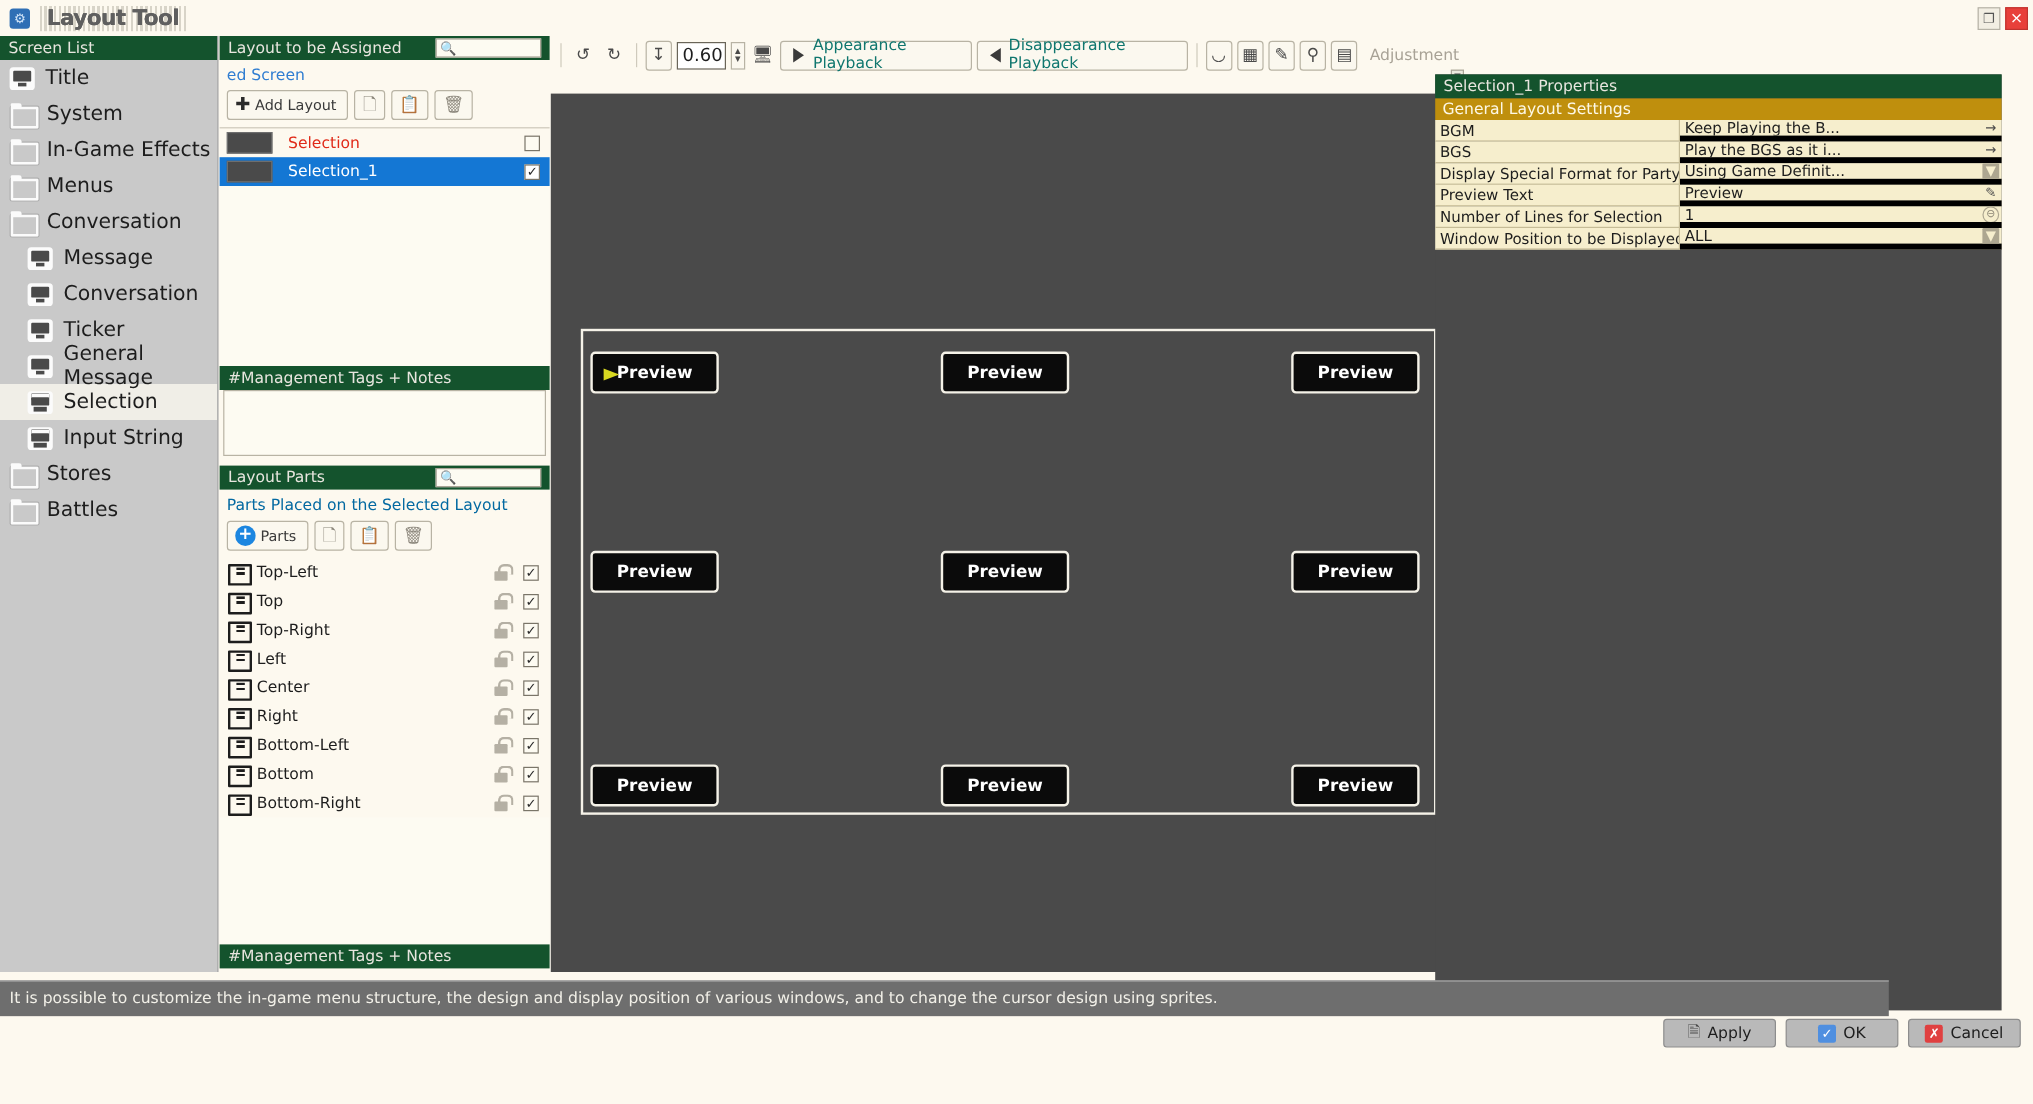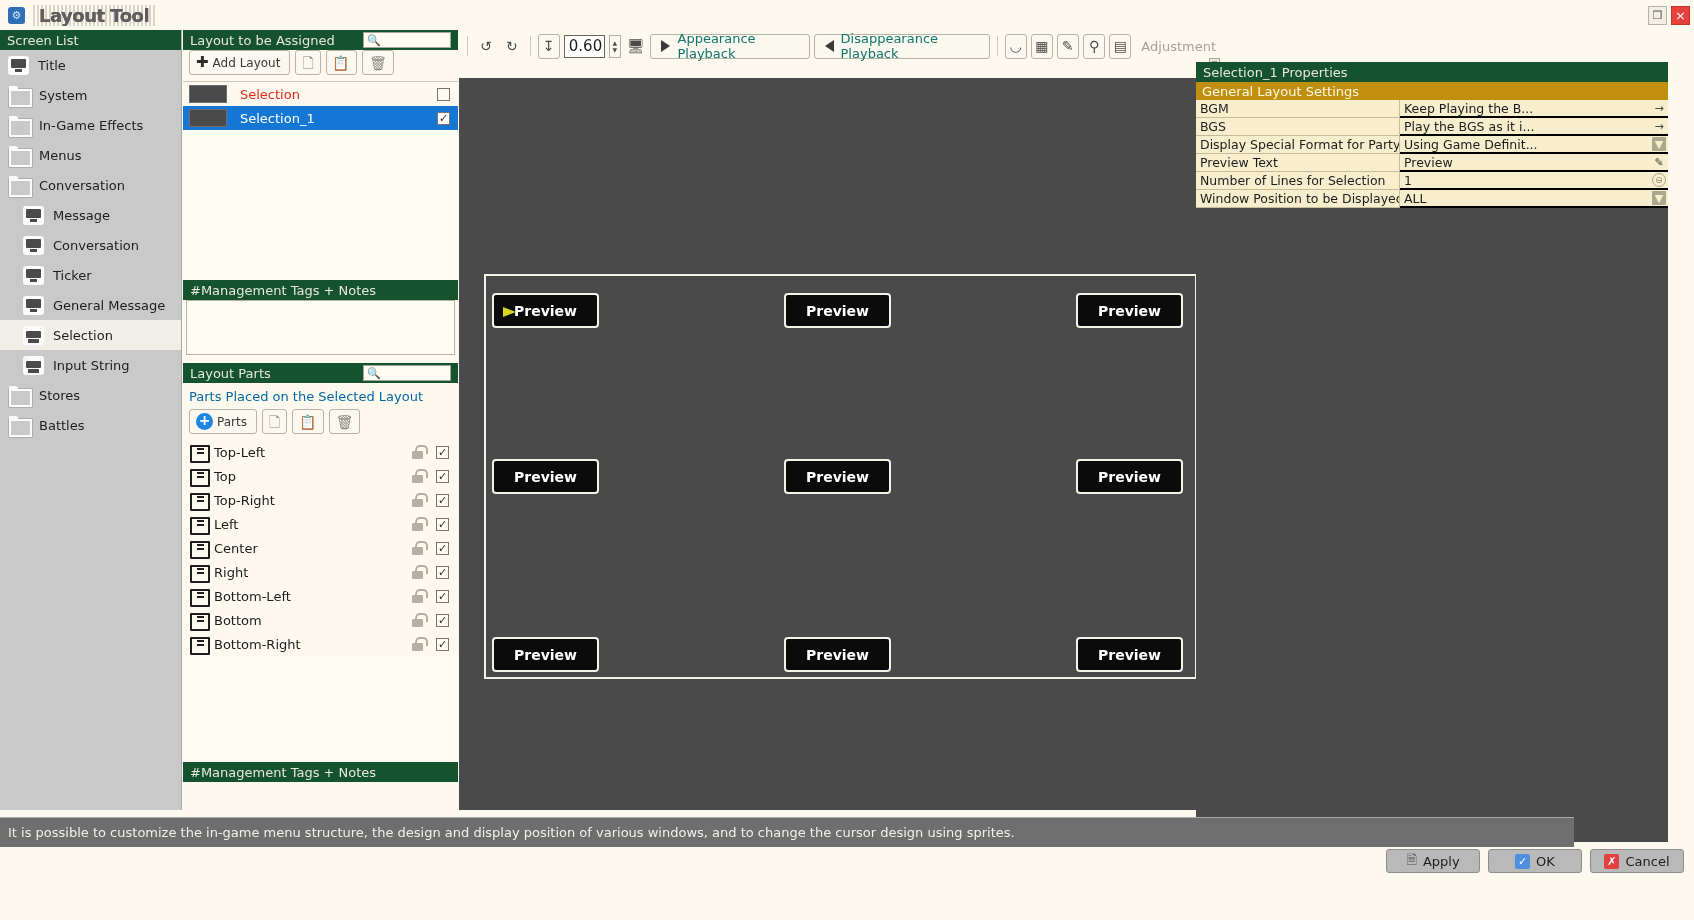--- a/index.html
+++ b/index.html
@@ -61,21 +61,21 @@
   .search-box .mag { font-size: 11px; color: #4a4a4a; }
 
   
   .screenlist {
     position: absolute; left: 0; top: 30px; width: 182px; height: 780px;
     background: #c9c9c9; border-right: 1px solid #a9a9a9;
   }
   .sl-body { overflow: hidden; height: 760px; }
   .sl-item {
     display: flex; align-items: center; height: 30px;
-    padding-left: 8px; font-size: 13px; color: #1d1d1d;
+    padding-left: 8px; font-size: 17px; color: #1d1d1d;
     background: #c9c9c9;
   }
   .sl-item.selected { background: #f0eee7; }
   .sl-item.indent { padding-left: 23px; }
   .ic {
     width: 22px; height: 20px; margin-right: 9px; flex: 0 0 auto;
     position: relative;
   }
   
   .ic.folder::before {
@@ -272,21 +272,21 @@
   }
   .prop-row { display: flex; height: 18px; font-size: 12.5px; }
   .prop-key {
     width: 204px; background: #f6eecd; color: #1d1d1d;
     border-right: 1px solid #c6bc97; border-bottom: 1px solid #c6bc97;
     display: flex; align-items: center; padding-left: 4px;
     white-space: nowrap; overflow: hidden;
   }
   .prop-val {
     flex: 1; background: #f6eecd; color: #1d1d1d;
-    border-bottom: 2px solid #000000;
+    border-bottom: 5px solid #000000;
     display: flex; align-items: center; padding-left: 4px;
     white-space: nowrap; overflow: hidden;
   }
   .prop-val .vtext { flex: 1; overflow: hidden; }
   .val-ico {
     width: 14px; height: 14px; margin-right: 2px; flex: 0 0 auto;
     display: flex; align-items: center; justify-content: center;
     font-size: 11px; color: #4a4a4a;
   }
   .val-ico.box { background: #ada690; color: #f6eecd; border-radius: 1px; }
@@ -404,20 +404,21 @@
 
   <div class="midcol">
 
     <div class="panel-head">
       <span class="ph-label">Layout to be Assigned</span>
       <span class="search-box">
         <span class="mag">🔍</span>
       </span>
     </div>
 
+    <div class="assigned-link">ed Screen</div>
 
     <div class="btnrow">
       <div class="tbtn wide">
         <span class="plus-dark">✚</span>
         <span>Add Layout</span>
       </div>
       <div class="tbtn">
         <span class="gico">🗋</span>
       </div>
       <div class="tbtn">

